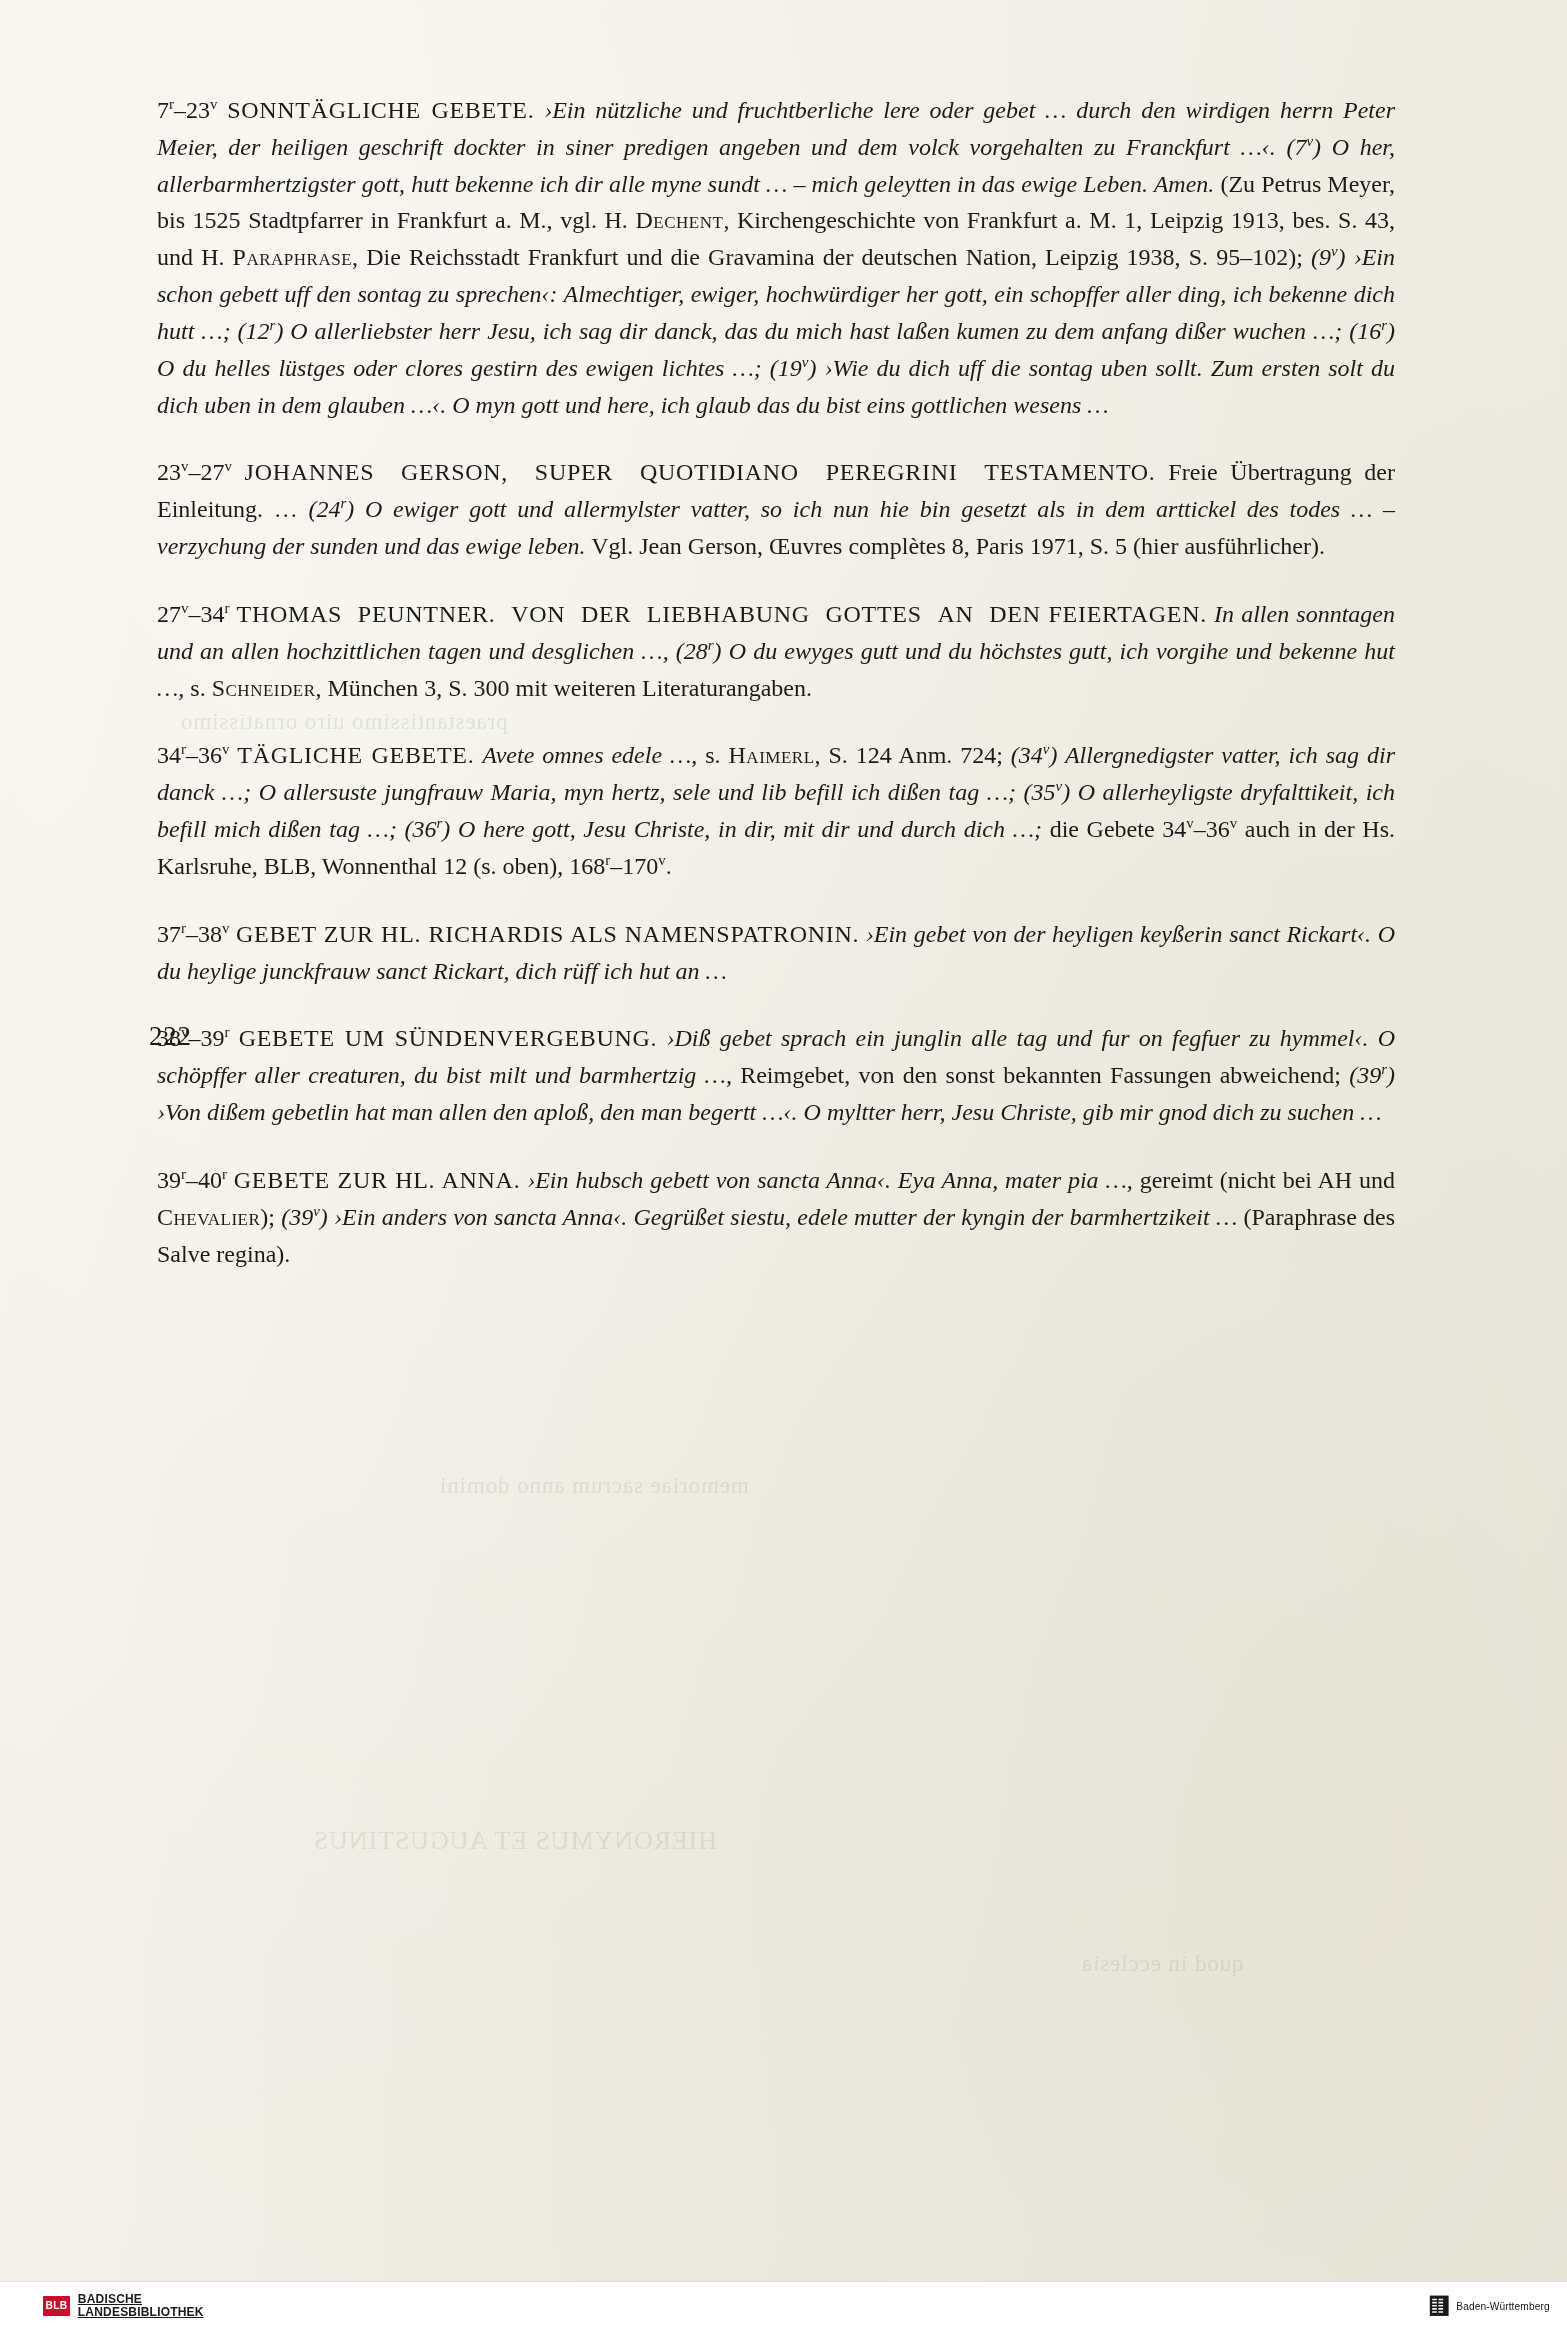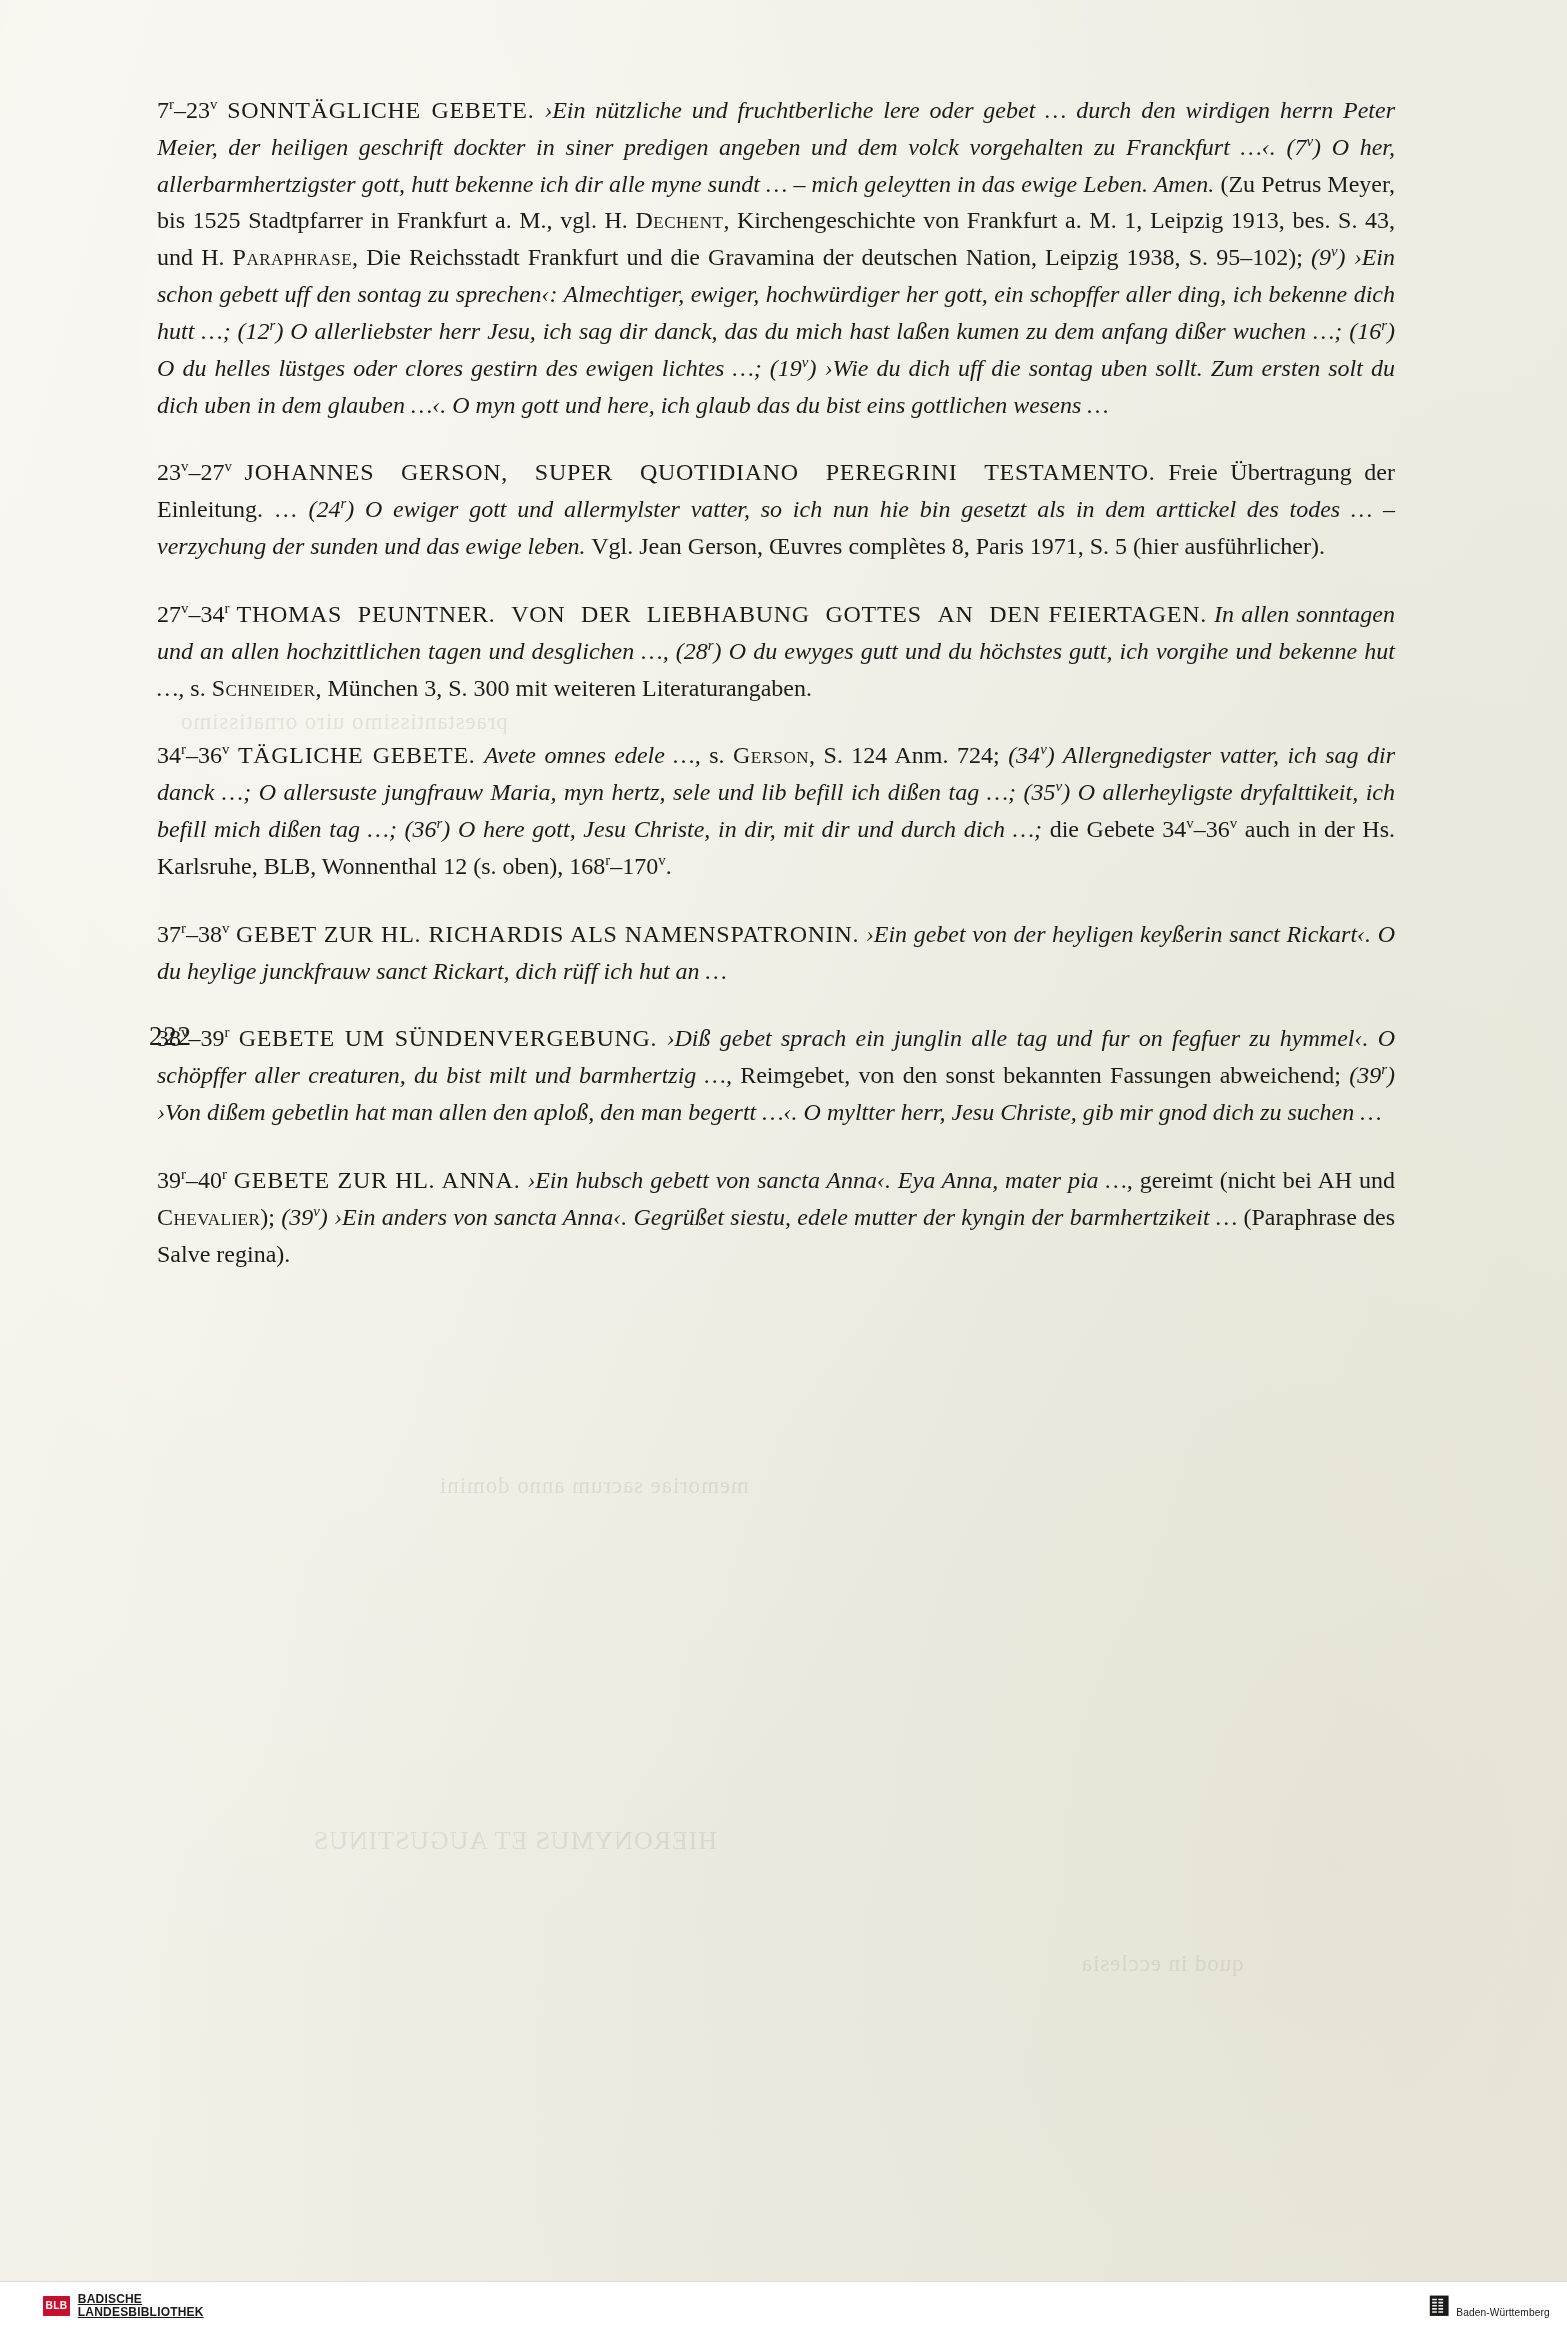--- a/index.html
+++ b/index.html
@@ -126,21 +126,21 @@
     font-size: 12px;
     line-height: 1.12;
     color: #1a1a1a;
     font-weight: bold;
     letter-spacing: 0.2px;
     text-transform: uppercase;
     text-decoration: underline;
   }
   .footer-right {
     display: flex;
-    align-items: flex-end;
+    align-items: center;
     gap: 7px;
     padding-right: 6.3px;
   }
   .bw-crest {
     width: 20.4px;
     height: 23.5px;
     display: block;
   }
   .bw-text {
     font-family: "Liberation Sans", sans-serif;
@@ -183,21 +183,21 @@
       <span>27<sup>v</sup>–34<sup>r</sup></span>
       <span class="caps">THOMAS&nbsp;&nbsp;PEUNTNER.&nbsp;&nbsp;VON&nbsp;&nbsp;DER&nbsp;&nbsp;LIEBHABUNG&nbsp;&nbsp;GOTTES&nbsp;&nbsp;AN&nbsp;&nbsp;DEN FEIERTAGEN.</span>
       <span class="it">In allen sonntagen und an allen hochzittlichen tagen und desglichen …, (28<sup>r</sup>) O du ewyges gutt und du höchstes gutt, ich vorgihe und bekenne hut …,</span>
       <span>s. <span class="sc">Schneider</span>, München 3, S. 300 mit weiteren Literaturangaben.</span>
     </div>
 
     <div class="block">
       <span>34<sup>r</sup>–36<sup>v</sup></span>
       <span class="caps">TÄGLICHE GEBETE.</span>
       <span class="it">Avete omnes edele …,</span>
-      <span>s. <span class="sc">Gerson</span>, S. 124 Anm. 724;</span>
+      <span>s. <span class="sc">Haimerl</span>, S. 124 Anm. 724;</span>
       <span class="it">(34<sup>v</sup>) Allergnedigster vatter, ich sag dir danck …; O allersuste jungfrauw Maria, myn hertz, sele und lib befill ich dißen tag …; (35<sup>v</sup>) O allerheyligste dryfalttikeit, ich befill mich dißen tag …; (36<sup>r</sup>) O here gott, Jesu Christe, in dir, mit dir und durch dich …;</span>
       <span>die Gebete 34<sup>v</sup>–36<sup>v</sup> auch in der Hs. Karlsruhe, BLB, Wonnenthal 12 (s. oben), 168<sup>r</sup>–170<sup>v</sup>.</span>
     </div>
 
     <div class="block">
       <span>37<sup>r</sup>–38<sup>v</sup></span>
       <span class="caps">GEBET ZUR HL. RICHARDIS ALS NAMENSPATRONIN.</span>
       <span class="it">›Ein gebet von der heyligen keyßerin sanct Rickart‹. O du heylige junckfrauw sanct Rickart, dich rüff ich hut an …</span>
     </div>
 

